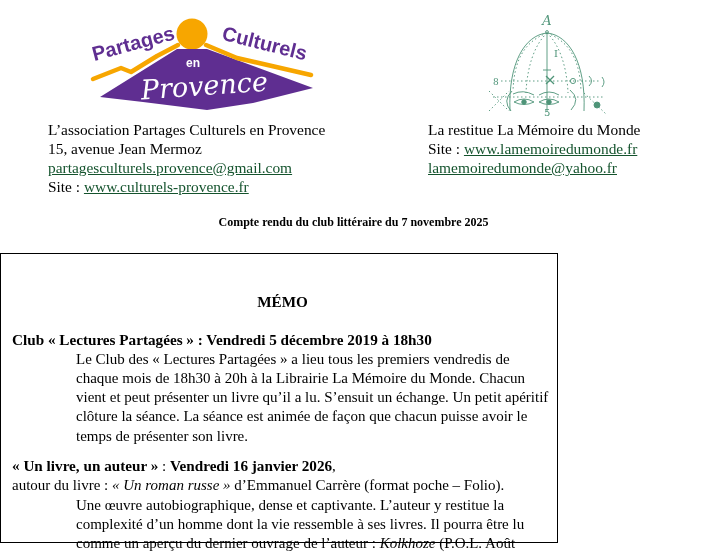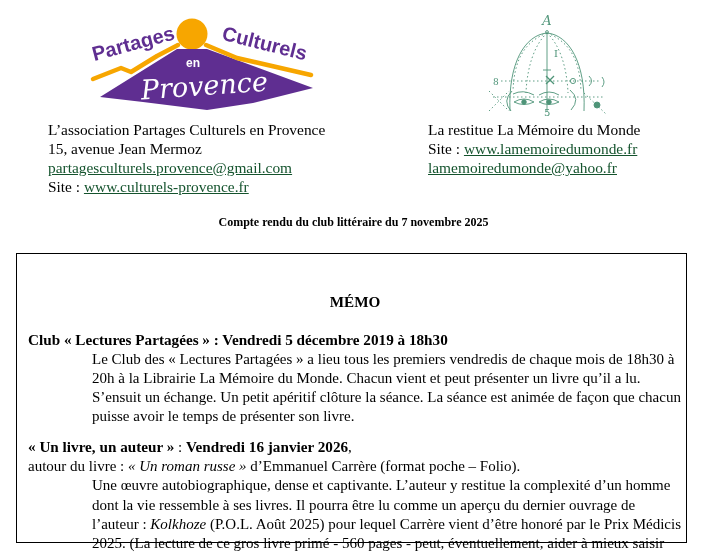--- a/index.html
+++ b/index.html
@@ -16,21 +16,21 @@
   .contact-right { left:428px; }
   .contact .name { font-weight:normal; }
   a.link { color:#14532d; text-decoration:underline; cursor:pointer; }
   
   .doc-title {
     position:absolute; top:215px; left:0; width:707px;
     text-align:center; font-weight:bold; font-size:12px;
   }
   
   .memo-box {
-    position:absolute; left:16px; top:253px; width:671px; height:290px;
+    position:absolute; left:0; top:253px; width:558px; height:290px;
     border:1.5px solid #000; box-sizing:border-box;
     font-size:15px; line-height:19.3px;
   }
   .memo-inner { padding:0 4px 0 11px; }
   .memo-title { text-align:center; font-weight:bold; font-size:15.2px; margin-top:38px; }
   .s1-heading { font-weight:bold; font-size:15.2px; margin-top:19px; }
   .indent { margin-left:64px; }
   .s2-heading { margin-top:10px; }
   .b { font-weight:bold; font-size:15.2px; }
   .i { font-style:italic; }

